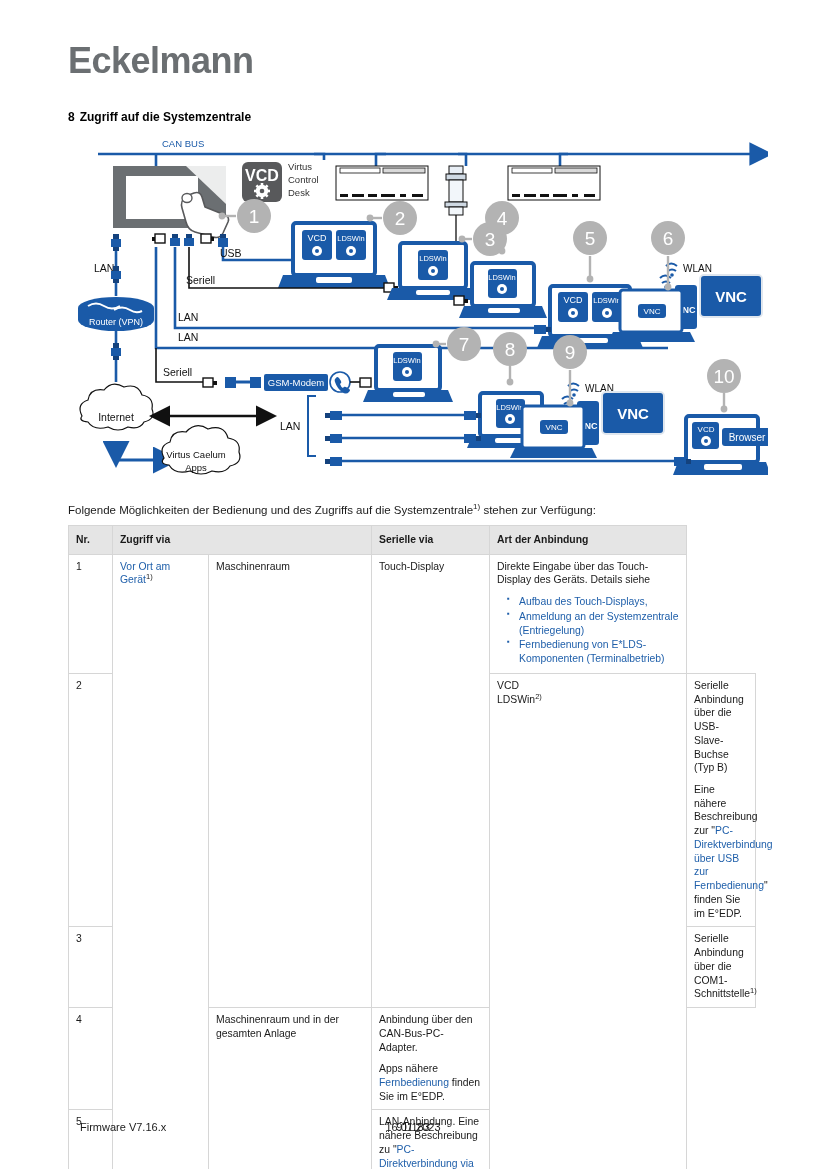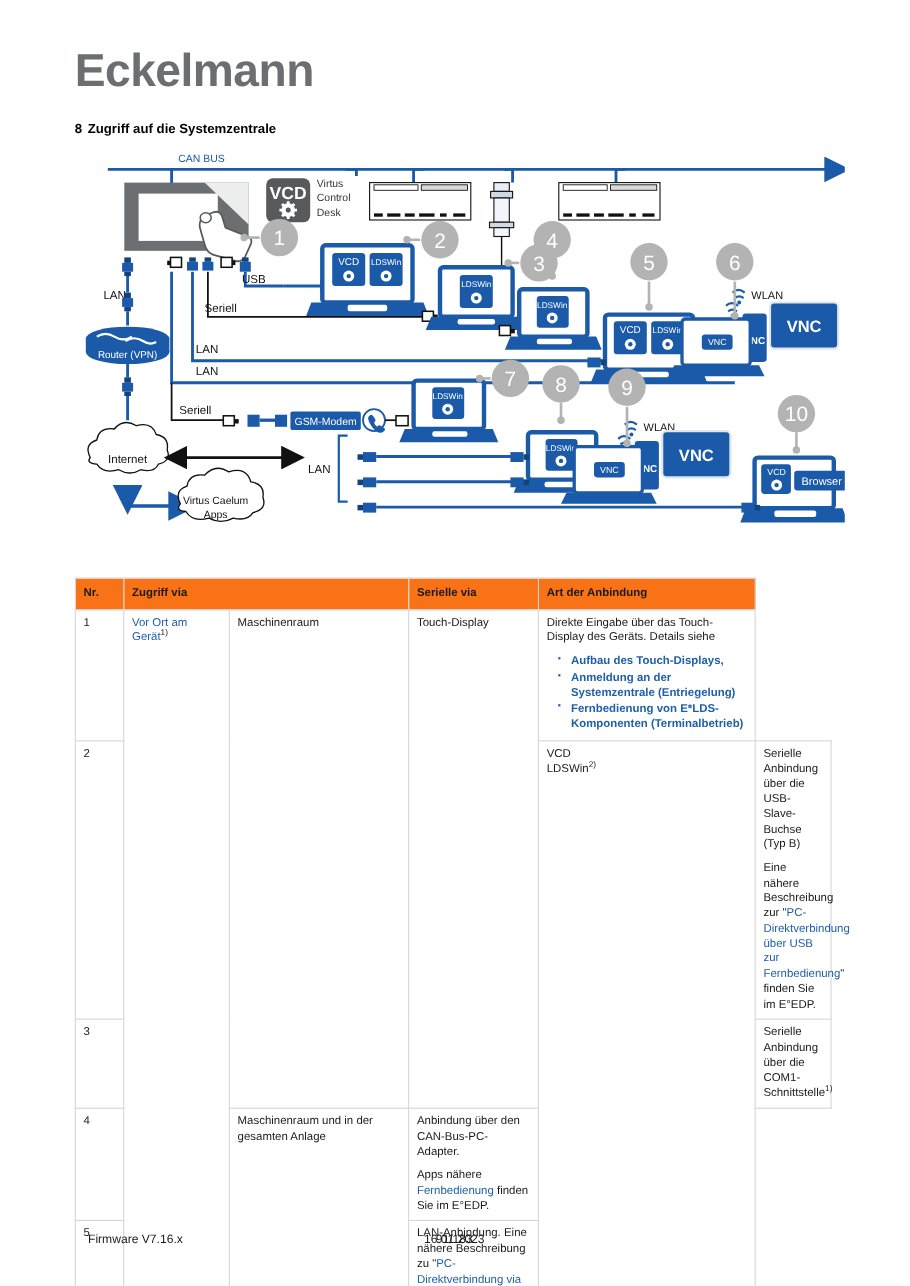--- a/index.html
+++ b/index.html
@@ -20,21 +20,21 @@
     left: 0; top: 0;
     width: 827px;
     height: 1169px;
   }
 
   
   .brand {
     position: absolute;
     left: 68px;
     top: 40px;
-    font-size: 42px;
+    font-size: 36px;
     font-weight: bold;
     color: #6b6f72;
     letter-spacing: -0.5px;
   }
   .chapter-title {
     position: absolute;
     left: 68px;
     top: 110px;
     font-size: 12px;
     font-weight: bold;
@@ -75,36 +75,35 @@
     font-size: 10.4px;
     line-height: 1.32;
   }
   .tbl th, .tbl td {
     border: 1px solid #d6d6d6;
     vertical-align: top;
     padding: 5px 7px 6px 7px;
     color: #1a1a1a;
   }
   .tbl thead th {
-    background: #f97316;
+    background: #e5e5e5;
     font-weight: bold;
     text-align: left;
     padding-top: 7px;
     padding-bottom: 7px;
     border-color: #d6d6d6;
   }
   .tbl td p { margin: 0 0 8px 0; }
   .tbl td p:last-child { margin-bottom: 0; }
   .lnk { color: #1f5faa; }
   sup { font-size: 7.5px; line-height: 0; }
   ul.bullets {
     margin: 4px 0 0 0;
     padding-left: 22px;
     list-style: none;
-    font-weight: bold;
   }
   ul.bullets li {
     position: relative;
     margin-bottom: 1px;
     color: #1f5faa;
   }
   ul.bullets li::before {
     content: "\25AA";
     position: absolute;
     left: -12px;
@@ -579,20 +578,23 @@
     </g>
     <g>
       <line x1="656" y1="270" x2="656" y2="255" stroke="#b3b3b3" stroke-width="2.4"></line>
       <circle cx="656" cy="271" r="3.4" fill="#b3b3b3"></circle>
       <circle cx="656" cy="238" r="17" fill="#b3b3b3"></circle>
       <text x="656" y="245" text-anchor="middle" font-family="Liberation Sans, sans-serif" font-size="19" fill="#fff">10</text>
     </g>
   </svg>
   </div>
 
+  <div class="intro">
+    <span>Folgende Möglichkeiten der Bedienung und des Zugriffs auf die Systemzentrale</span><sup>1)</sup><span> stehen zur Verfügung:</span>
+  </div>
 
   <table class="tbl">
     <colgroup>
       <col class="c-nr">
         <col class="c-zv">
         <col class="c-zv2">
         <col class="c-bv">
         <col class="c-aa">
     </colgroup>
     <thead>

